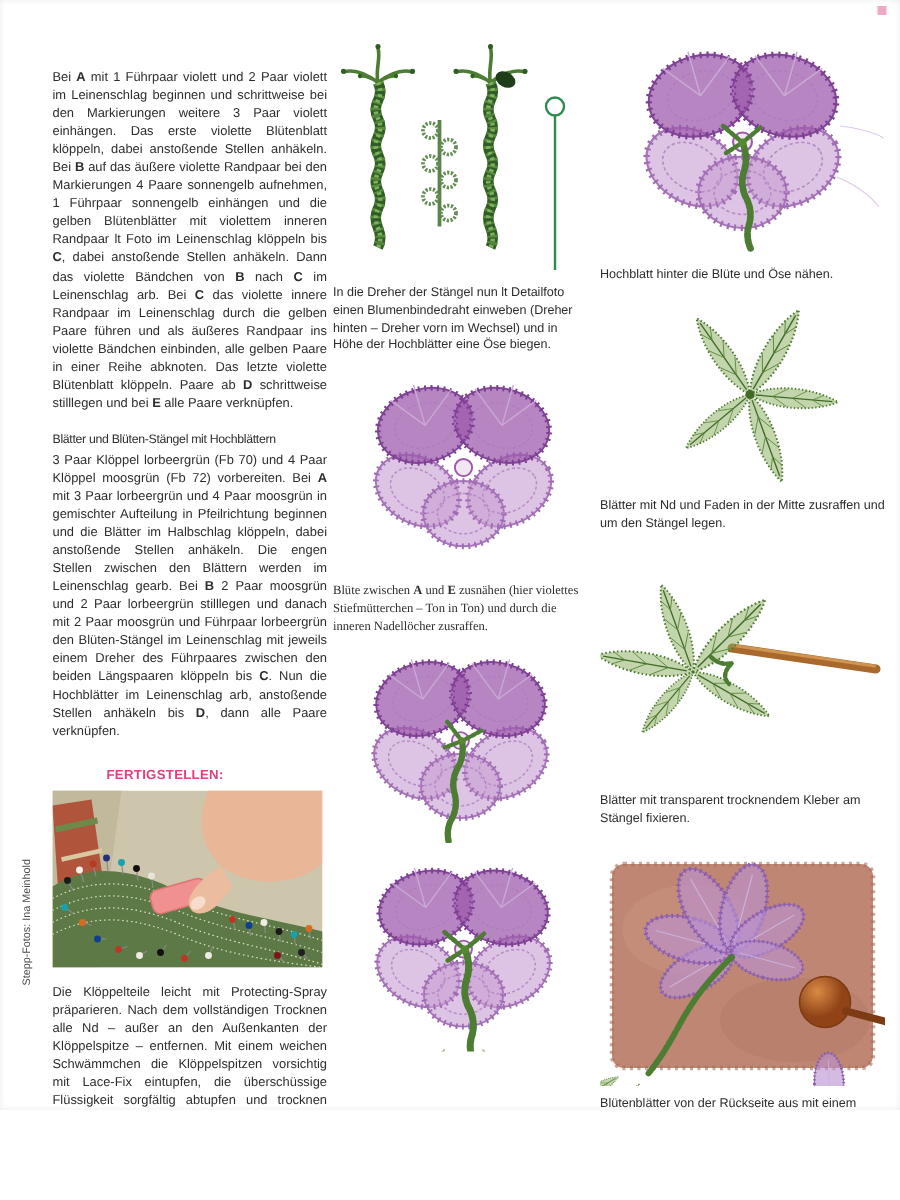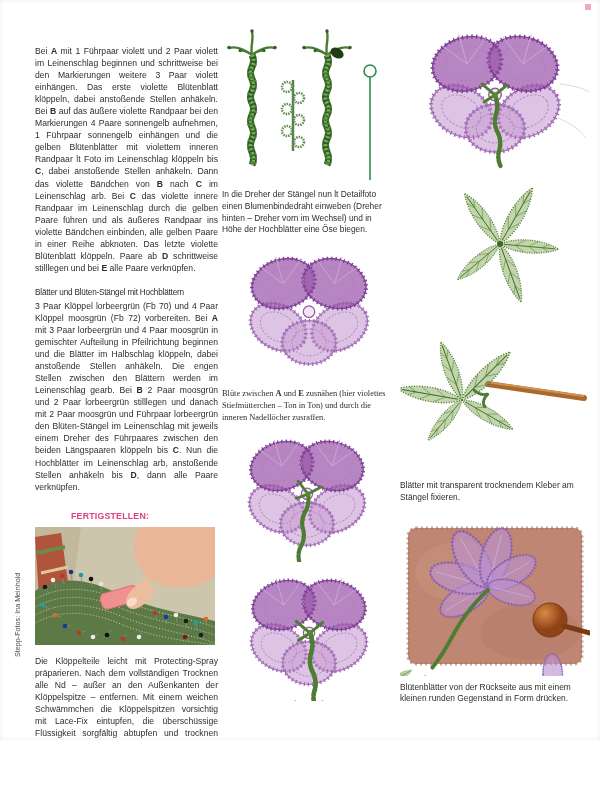--- a/index.html
+++ b/index.html
@@ -288,31 +288,33 @@
   </div>
 
   <div class="col col-right">
     <figure>
       <svg class="ph" width="190" height="148" viewBox="0 0 190 148">
         <use href="#pansy" transform="translate(25,4) scale(1.4)"></use>
         <use href="#stemcross" transform="translate(95,73)"></use>
         <path d="M160,62 C175,64 183,66 189,70 M158,96 C172,102 180,108 186,116" stroke="#dcc8e8" stroke-width=".8" fill="none"></path>
       </svg>
     </figure>
+    <p class="caption r-cap1">Hochblatt hinter die Blüte und Öse nähen.</p>
 
     <figure class="r-ph2">
       <svg class="ph" width="190" height="130" viewBox="0 0 190 130">
         <use href="#leafblade" transform="translate(100,68) rotate(-35)"></use>
         <use href="#leafblade" transform="translate(100,68) rotate(30) scale(1.05)"></use>
         <use href="#leafblade" transform="translate(100,68) rotate(95) scale(.95)"></use>
         <use href="#leafblade" transform="translate(100,68) rotate(160)"></use>
         <use href="#leafblade" transform="translate(100,68) rotate(-130) scale(.9)"></use>
         <circle cx="100" cy="68" r="3" fill="#3f6b26"></circle>
       </svg>
     </figure>
+    <p class="caption r-cap2">Blätter mit Nd und Faden in der Mitte zusraffen und um den Stängel legen.</p>
 
     <figure class="r-ph3">
       <svg class="ph" width="190" height="160" viewBox="0 0 190 160">
         <path d="M88,70 L184,84" stroke="#a9682c" stroke-width="6" stroke-linecap="round"></path>
         <path d="M90,68.5 L183,82" stroke="#cf9550" stroke-width="2" stroke-linecap="round"></path>
         <use href="#leafblade" transform="translate(62,86) rotate(-80) scale(1.05)"></use>
         <use href="#leafblade" transform="translate(62,86) rotate(-20)"></use>
         <use href="#leafblade" transform="translate(62,86) rotate(45) scale(1.1)"></use>
         <use href="#leafblade" transform="translate(62,86) rotate(120) scale(.95)"></use>
         <use href="#leafblade" transform="translate(62,86) rotate(-140) scale(.85)"></use>

